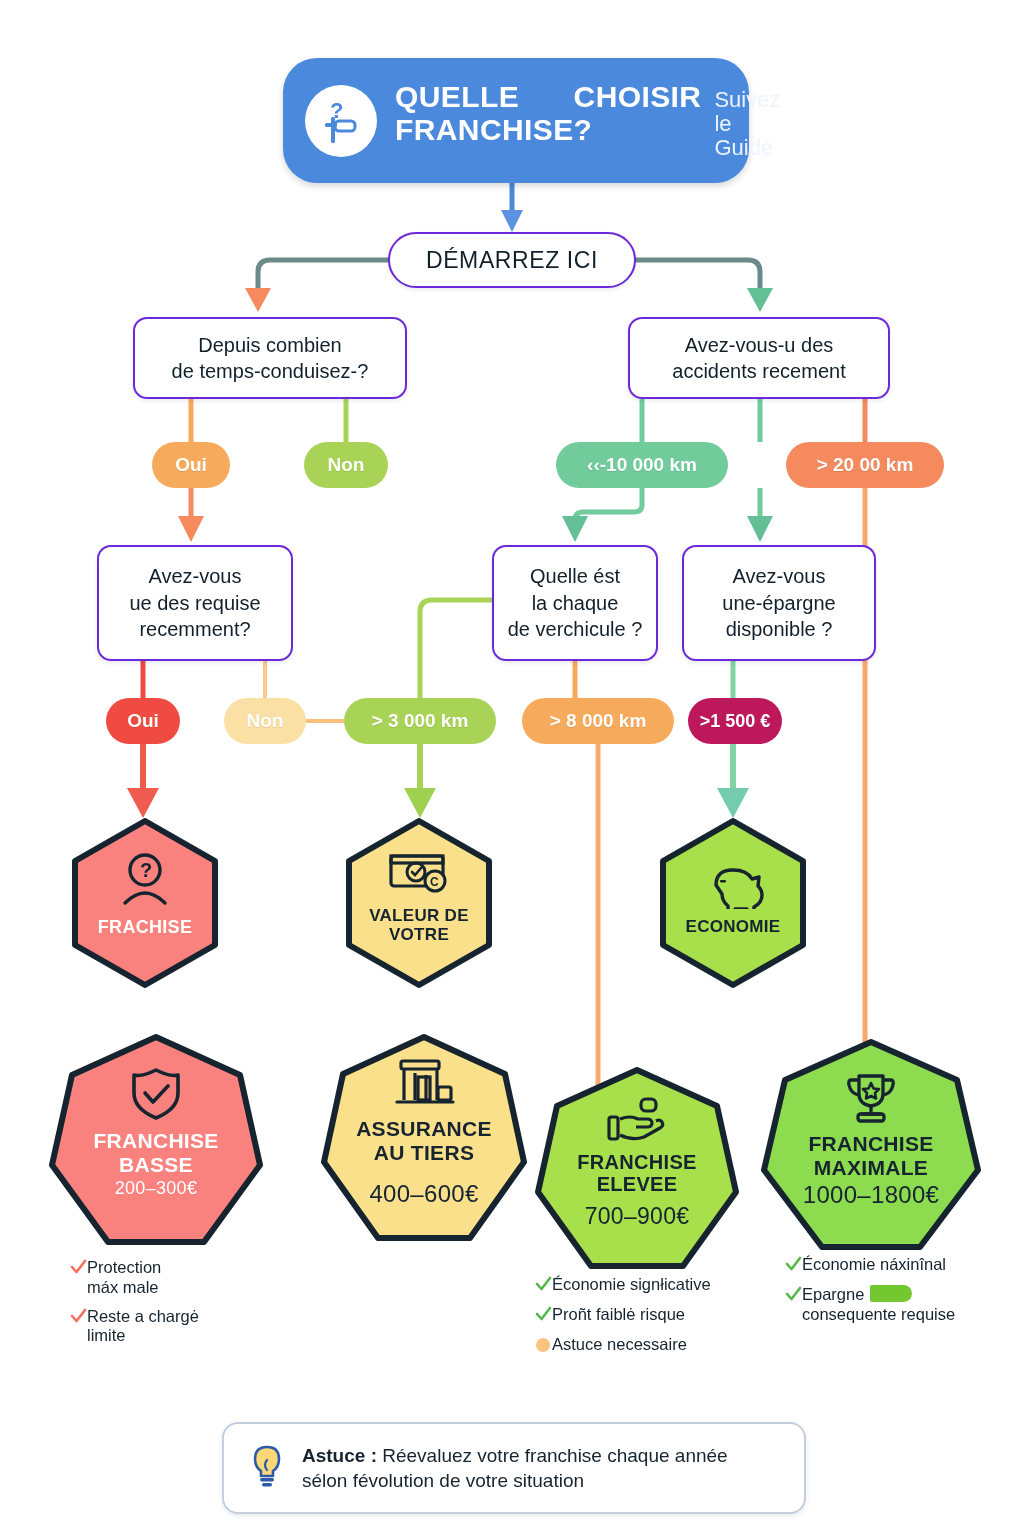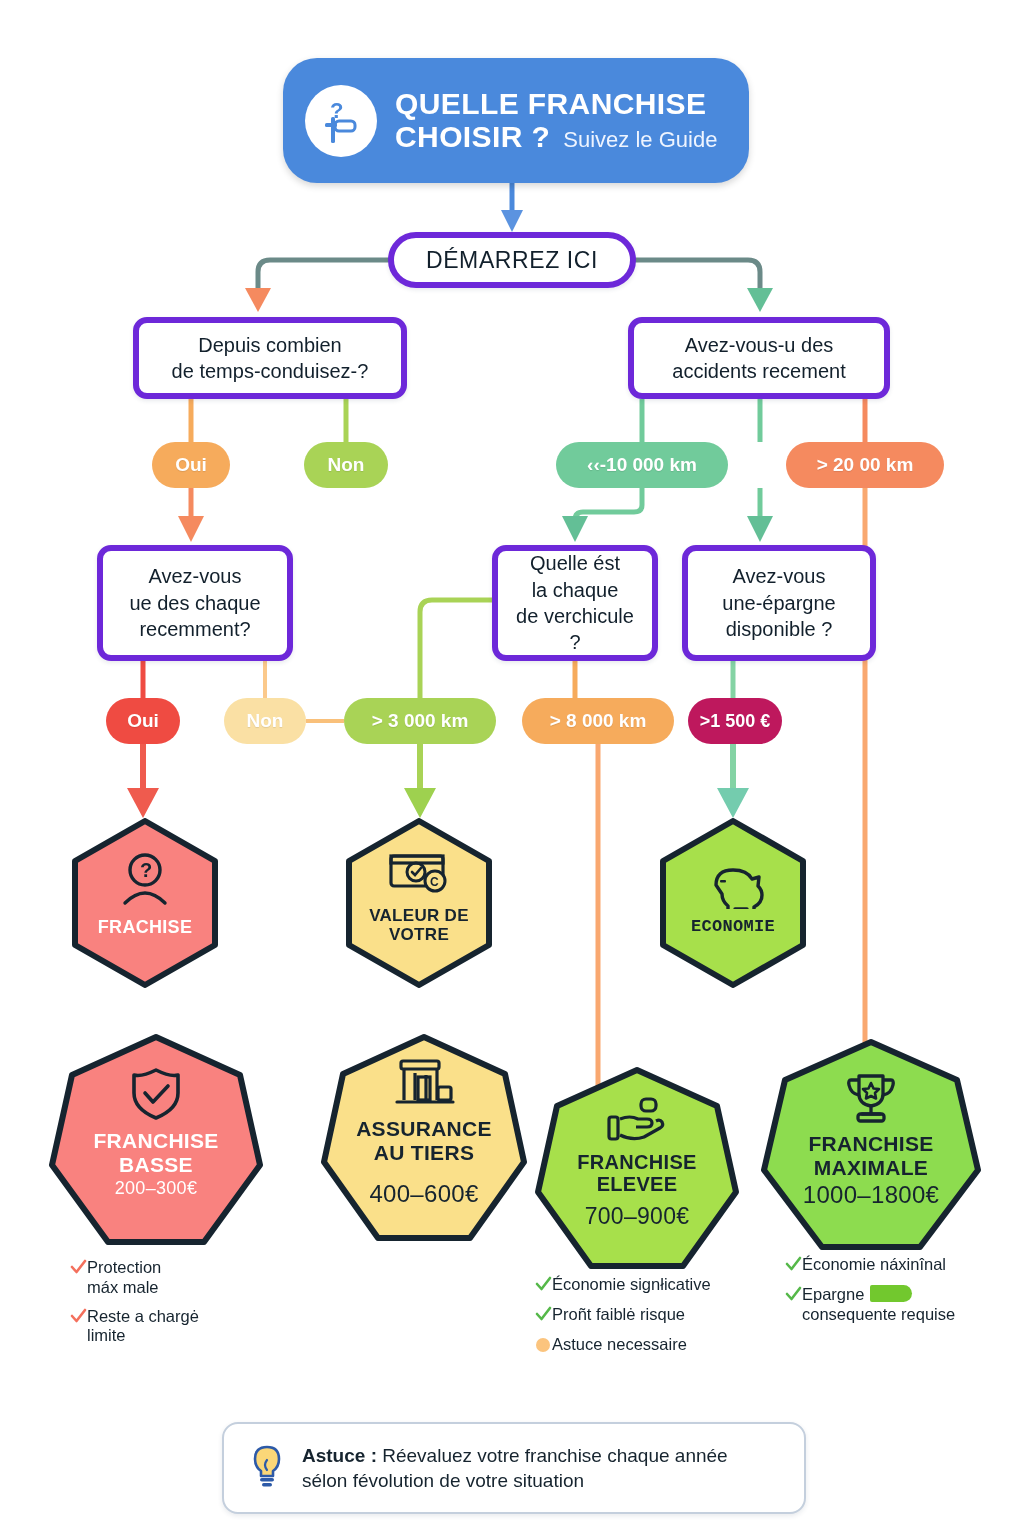--- a/index.html
+++ b/index.html
@@ -8,27 +8,27 @@
   .stage{position:absolute;left:0;top:0;width:1024px;height:1536px;}
   .abs{position:absolute;}
   svg.wires{position:absolute;left:0;top:0;width:1024px;height:1536px;pointer-events:none;}
 
   
   #header-banner{left:283px;top:58px;width:466px;height:125px;background:#4a89dc;
      border-radius:34px;display:flex;align-items:center;gap:18px;padding:0 22px;
      box-sizing:border-box;box-shadow:0 3px 7px rgba(0,0,0,.16);}
   #header-icon{width:72px;height:72px;border-radius:50%;background:#ffffff;flex:0 0 72px;
      display:flex;align-items:center;justify-content:center;}
-  .hdr-txt{display:flex;flex-direction:column;line-height:1.08;}
+  .hdr-txt{display:flex;flex-direction:row;line-height:1.08;}
   .hdr-line{display:flex;align-items:baseline;gap:13px;}
   #header-title-1,#header-title-2{font-size:30px;font-weight:bold;color:#ffffff;letter-spacing:.4px;}
   #header-subtitle{font-size:22px;color:#eef4ff;font-weight:normal;}
 
   
-  .qbox{background:#ffffff;border:6px solid #6d28d9;border-radius:14px;
+  .qbox{background:#ffffff;border:2px solid #6d28d9;border-radius:14px;
         display:flex;align-items:center;justify-content:center;text-align:center;
         box-shadow:0 2px 4px rgba(30,50,80,.10);box-sizing:border-box;
         font-size:20px;color:#12202c;line-height:1.32;padding:6px 10px;}
   #start-node{left:388px;top:232px;width:248px;height:56px;border-radius:28px;
         font-size:23px;letter-spacing:.6px;}
   #q-duree{left:133px;top:317px;width:274px;height:82px;}
   #q-accidents{left:628px;top:317px;width:262px;height:82px;}
   #q-acomptes{left:97px;top:545px;width:196px;height:116px;}
   #q-valeur{left:492px;top:545px;width:166px;height:116px;}
   #q-epargne{left:682px;top:545px;width:194px;height:116px;}
@@ -171,21 +171,21 @@
   <div class="abs qbox" id="q-accidents">
     <div>
       <div>Avez-vous-u des</div>
       <div>accidents recement</div>
     </div>
   </div>
 
   <div class="abs qbox" id="q-acomptes">
     <div>
       <div>Avez-vous</div>
-      <div>ue des chaque</div>
+      <div>ue des requise</div>
       <div>recemment?</div>
     </div>
   </div>
 
   <div class="abs qbox" id="q-valeur">
     <div>
       <div>Quelle ést</div>
       <div>la chaque</div>
       <div>de verchicule ?</div>
     </div>
@@ -240,21 +240,21 @@
   </div>
 
   <div class="shape" id="res-economie">
     <svg width="146" height="170" viewBox="0 0 146 170" style="position:absolute;left:0;top:0;">
       <polygon points="73,3 143,43 143,127 73,167 3,127 3,43" fill="#a7e04b" stroke="#16242f" stroke-width="6" stroke-linejoin="round"></polygon>
     </svg>
     <svg width="62" height="54" viewBox="0 0 62 54" style="position:relative;margin-top:-14px;">
       <path d="M14,30 q0,-15 17,-15 q14,0 19,9 l7,-2 l-1,9 q4,4 4,9 q0,8 -8,12 l0,5 l-7,0 l0,-3 l-12,0 l0,3 l-7,0 l0,-6 q-6,-5 -6,-12 z" fill="none" stroke="#16242f" stroke-width="3.4" stroke-linejoin="round"></path>
       <rect x="18" y="25" width="6" height="2.6" rx="1" fill="#16242f"></rect>
     </svg>
-    <div class="ttl shape-title-dark" style="position:relative;font-size:17px;margin-top:8px;font-family:Liberation Mono, monospace;">ECONOMIE</div>
+    <div class="ttl shape-title-dark" style="position:relative;font-size:17px;margin-top:8px;">ECONOMIE</div>
   </div>
 
   <div class="shape" id="res-franchise-basse">
     <svg width="216" height="216" viewBox="0 0 216 216" style="position:absolute;left:0;top:0;">
       <polygon points="108,4 192,42 212,132 156,209 60,209 4,132 24,42" fill="#f9827f" stroke="#16242f" stroke-width="6" stroke-linejoin="round"></polygon>
     </svg>
     <svg width="60" height="58" viewBox="0 0 60 58" style="position:relative;margin-top:-18px;">
       <path d="M30,5 Q44,12 52,10 L52,28 Q52,44 30,53 Q8,44 8,28 L8,10 Q16,12 30,5 Z" fill="none" stroke="#16242f" stroke-width="3.6" stroke-linejoin="round"></path>
       <path d="M19,28 l8,9 l15,-16" fill="none" stroke="#16242f" stroke-width="3.6" stroke-linecap="round" stroke-linejoin="round"></path>
     </svg>

